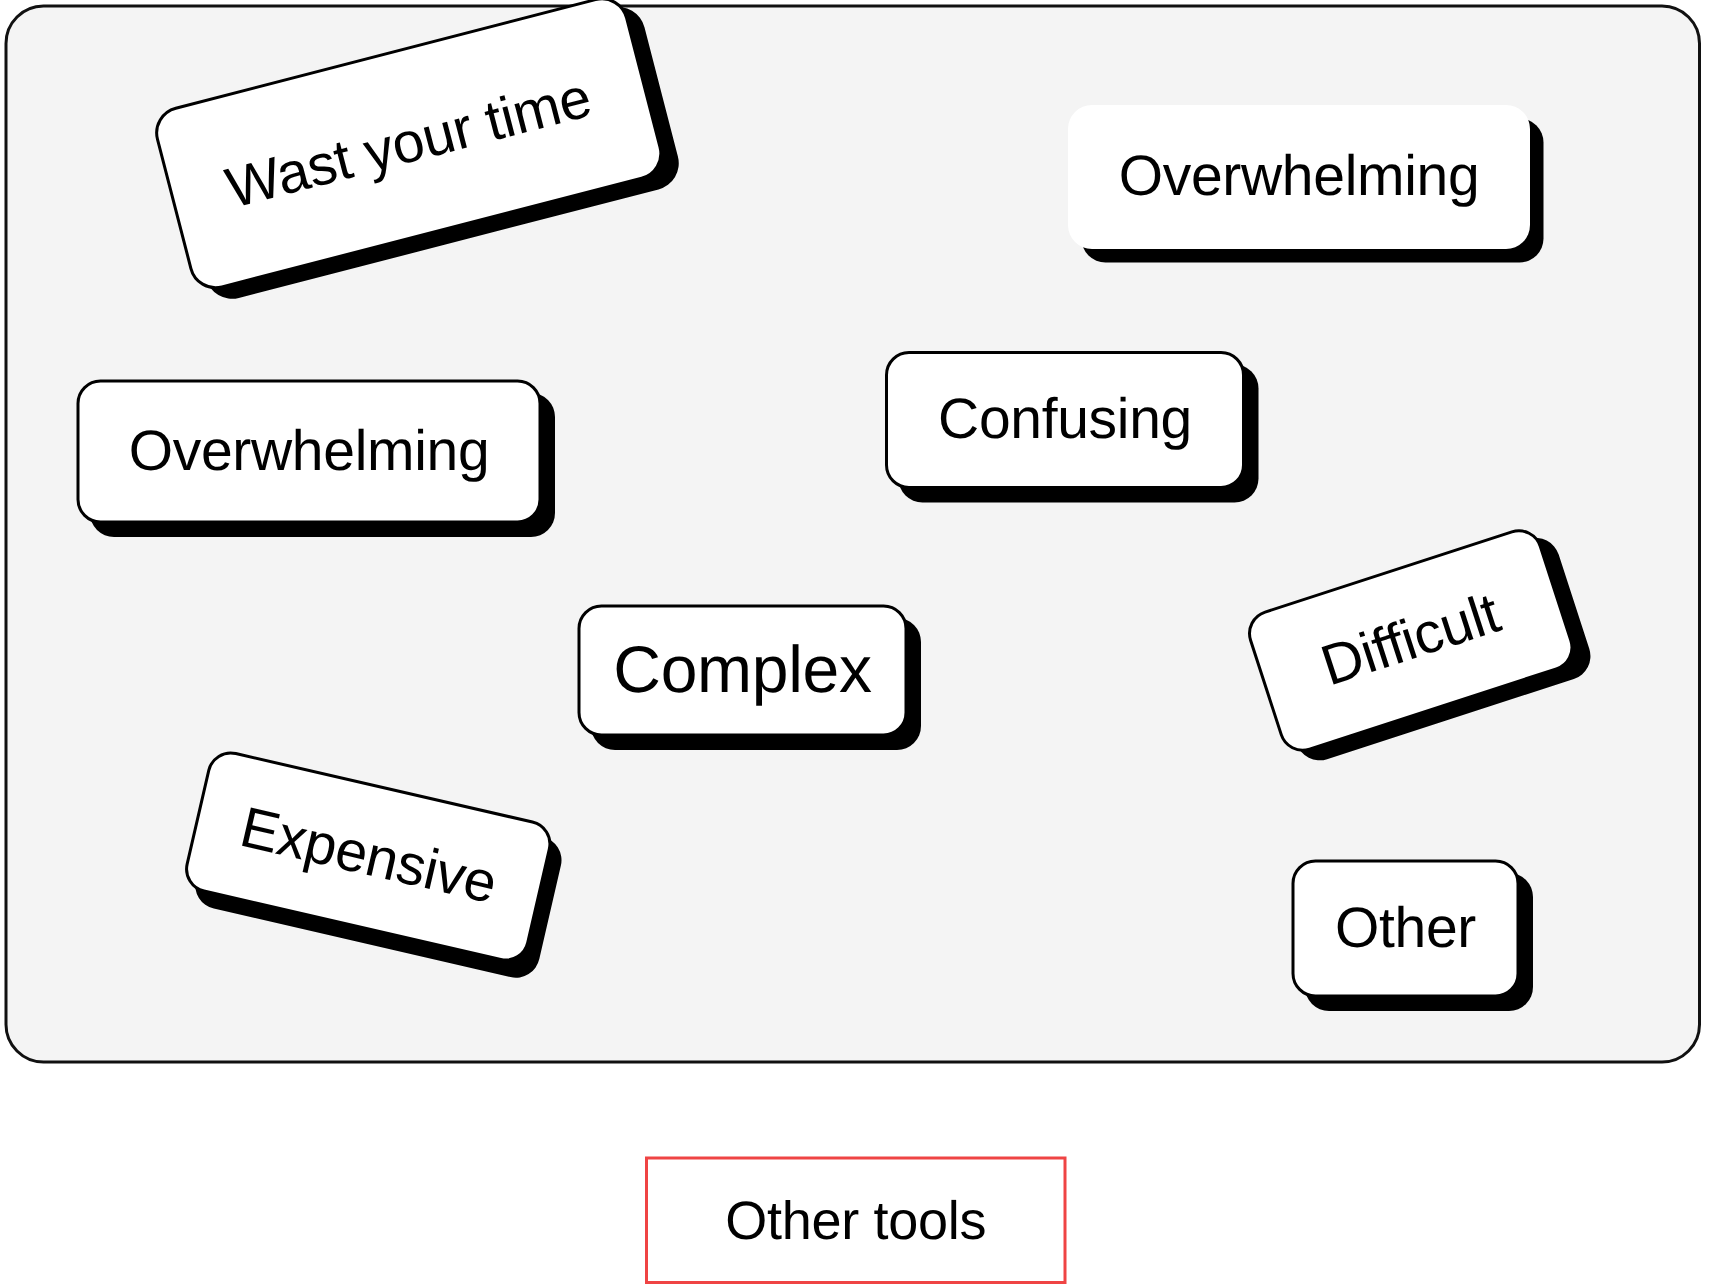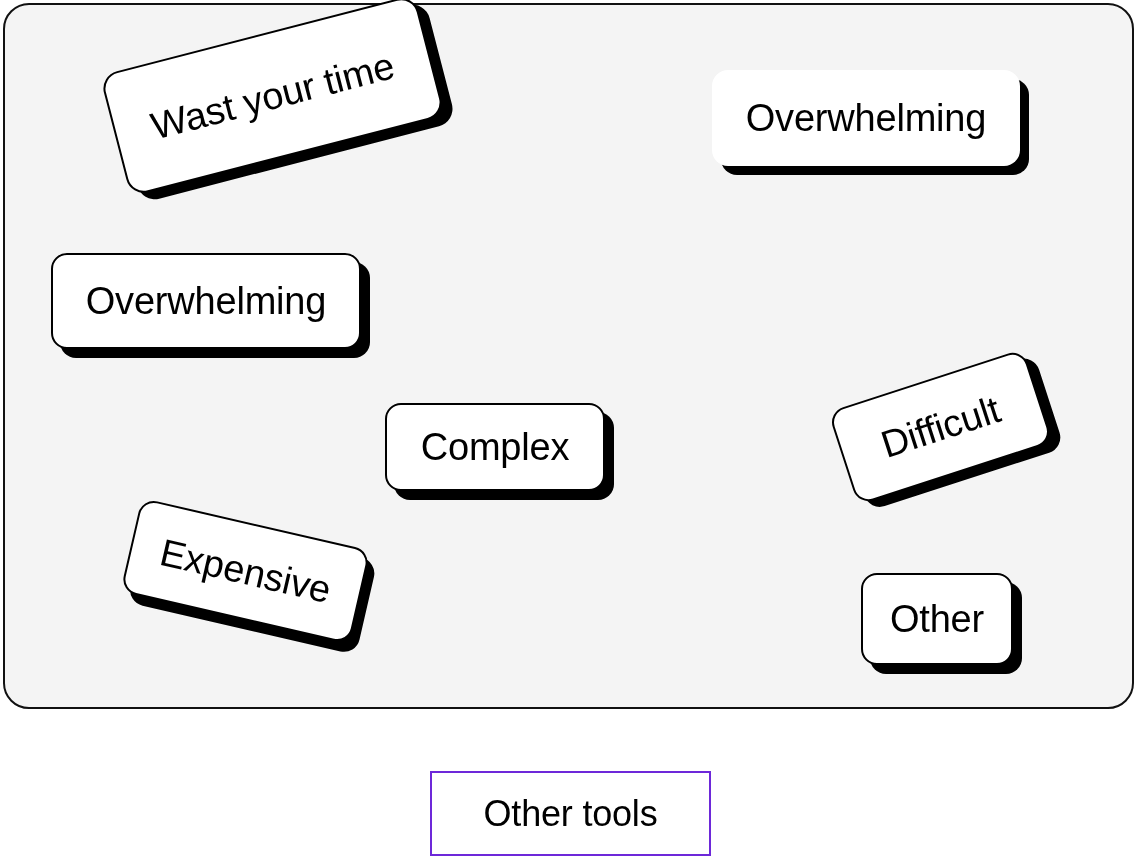--- a/index.html
+++ b/index.html
@@ -82,21 +82,21 @@
   }
   #card-confusing {
     left: 590px;  top: 234px;
     width: 240px; height: 92px;
     font-size: 38px;
     border-radius: 16px;
   }
   #card-complex {
     left: 385px;  top: 403px;
     width: 220px; height: 88px;
-    font-size: 38px;
+    font-size: 44px;
     border-radius: 16px;
   }
   #card-difficult {
     left: 838px;  top: 378px;
     width: 205px; height: 98px;
     font-size: 38px;
     transform: rotate(-18deg);
     border-radius: 16px;
   }
   #card-expensive {
@@ -114,21 +114,21 @@
   }
 
   
   .legend-box {
     position: absolute;
     left: 430px;
     top: 771px;
     width: 281px;
     height: 85px;
     box-sizing: border-box;
-    border: 2px solid #6d28d9;
+    border: 2px solid #ef4444;
     background: #ffffff;
     display: flex;
     align-items: center;
     justify-content: center;
     font-family: "Liberation Sans", sans-serif;
     font-size: 36px;
     font-weight: 400;
     color: #000000;
     letter-spacing: -0.2px;
     white-space: nowrap;
@@ -149,20 +149,23 @@
   </div>
 
   <div class="card no-border" id="card-overwhelming-top-right">
     <span class="label">Overwhelming</span>
   </div>
 
   <div class="card" id="card-overwhelming-left">
     <span class="label">Overwhelming</span>
   </div>
 
+  <div class="card" id="card-confusing">
+    <span class="label">Confusing</span>
+  </div>
 
   <div class="card" id="card-complex">
     <span class="label">Complex</span>
   </div>
 
   <div class="card" id="card-difficult">
     <span class="label">Difficult</span>
   </div>
 
   <div class="card" id="card-expensive">

